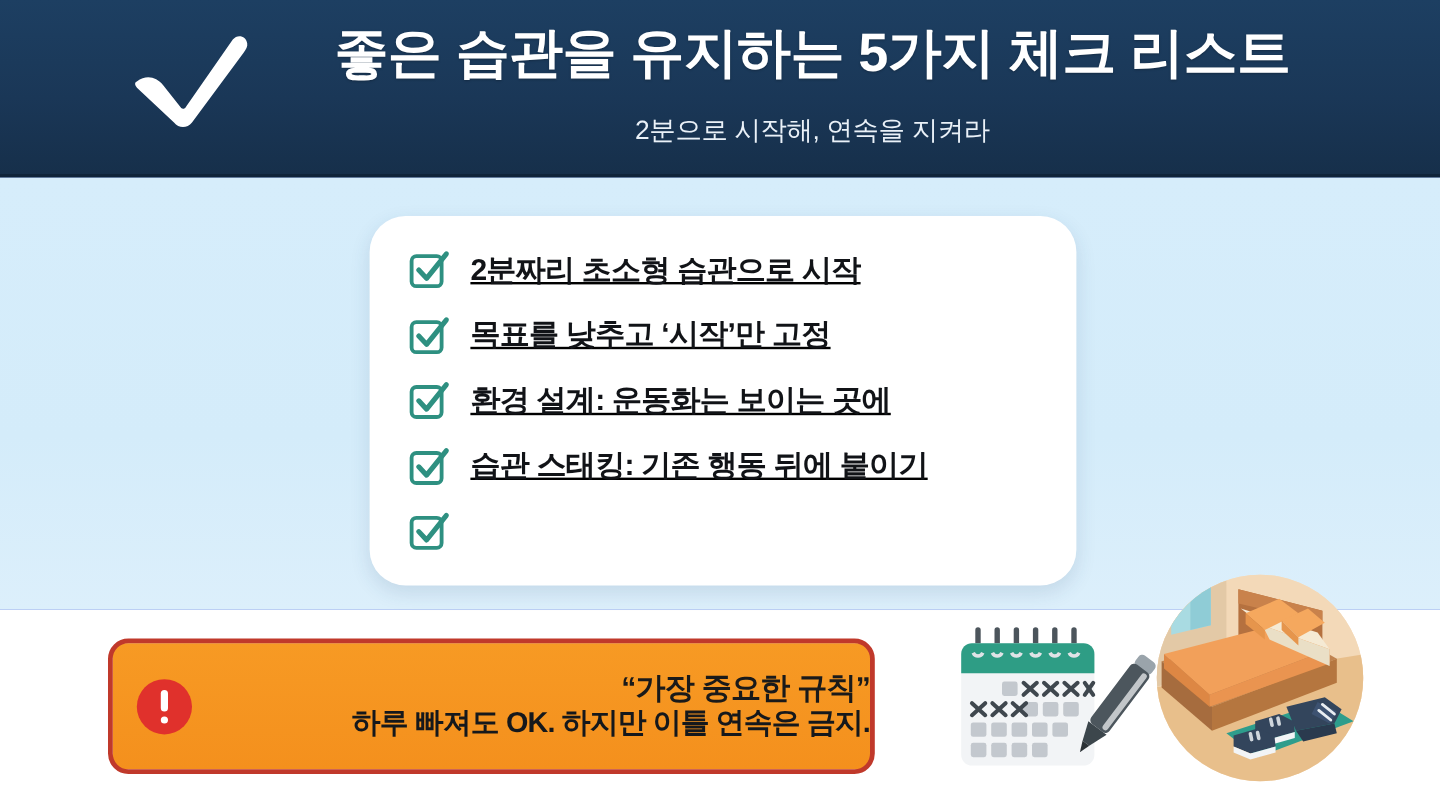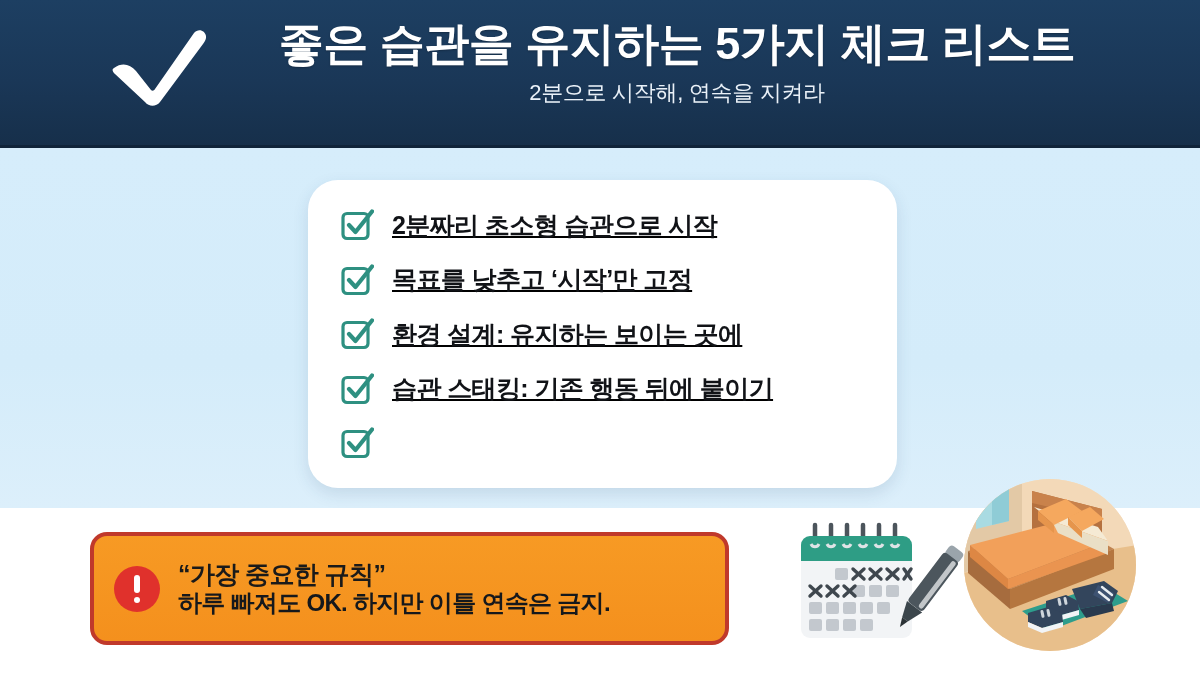--- a/index.html
+++ b/index.html
@@ -48,21 +48,21 @@
   .title {
     font-size: 45px;
     font-weight: bold;
     color: #ffffff;
     letter-spacing: -0.5px;
     line-height: 1.15;
     white-space: nowrap;
     text-shadow: 0 1px 2px rgba(0,0,0,0.25);
   }
   .subtitle {
-    margin-top: 8px;
+    margin-top: 24px;
     font-size: 22px;
     font-weight: normal;
     color: #eaf1f8;
     letter-spacing: -0.3px;
     white-space: nowrap;
   }
 
   
   .blue-band {
     position: absolute;
@@ -131,20 +131,21 @@
     left: 90px;
     top: 532px;
     width: 639px;
     height: 113px;
     box-sizing: border-box;
     background: linear-gradient(180deg, #f79a24 0%, #f4901d 100%);
     border: 4px solid #c0392b;
     border-radius: 17px;
     display: flex;
     align-items: center;
+    text-align: right;
   }
   .alert-icon {
     flex: 0 0 auto;
     width: 46px;
     height: 46px;
     border-radius: 50%;
     background: #e0312c;
     margin-left: 20px;
     margin-right: 18px;
     position: relative;
@@ -248,21 +249,21 @@
         <span class="check-label">목표를 낮추고 ‘시작’만 고정</span>
       </div>
 
       <div class="check-item">
         <span class="cb">
           <svg viewBox="0 0 34 34" width="34" height="34" aria-hidden="true">
             <rect x="3" y="5.5" width="25" height="25" rx="4" ry="4" fill="none" stroke="#2e9081" stroke-width="3.2"></rect>
             <path d="M9 17 L15.5 24 L32 3.5" fill="none" stroke="#2e9081" stroke-width="4.2" stroke-linecap="round" stroke-linejoin="round"></path>
           </svg>
         </span>
-        <span class="check-label">환경 설계: 유지하는 보이는 곳에</span>
+        <span class="check-label">환경 설계: 운동화는 보이는 곳에</span>
       </div>
 
       <div class="check-item">
         <span class="cb">
           <svg viewBox="0 0 34 34" width="34" height="34" aria-hidden="true">
             <rect x="3" y="5.5" width="25" height="25" rx="4" ry="4" fill="none" stroke="#2e9081" stroke-width="3.2"></rect>
             <path d="M9 17 L15.5 24 L32 3.5" fill="none" stroke="#2e9081" stroke-width="4.2" stroke-linecap="round" stroke-linejoin="round"></path>
           </svg>
         </span>
         <span class="check-label">습관 스태킹: 기존 행동 뒤에 붙이기</span>

